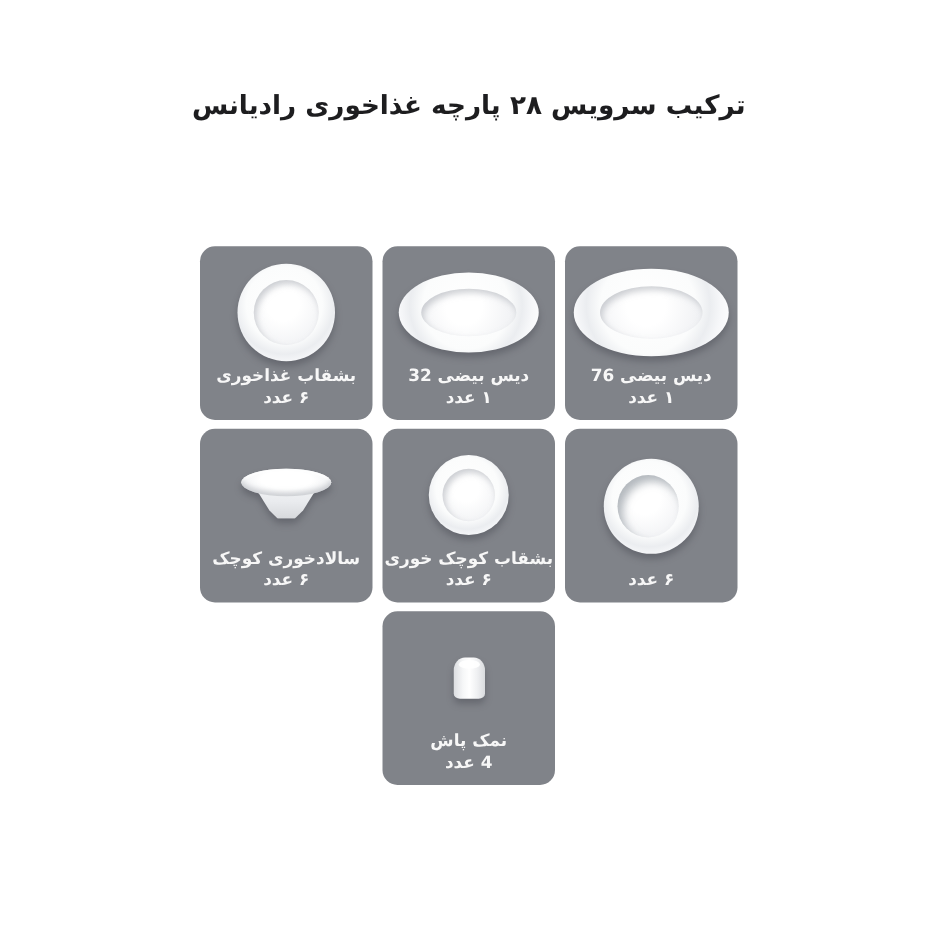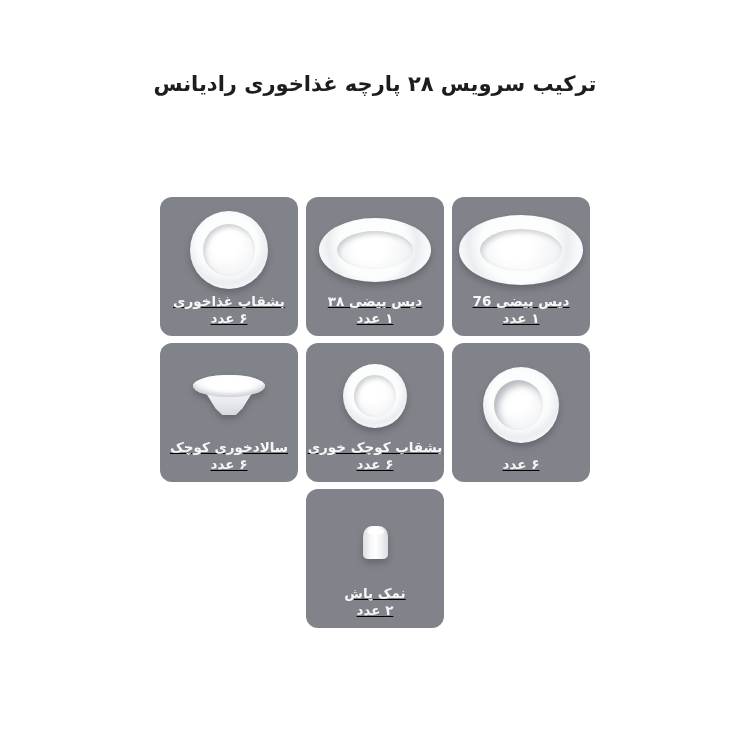--- a/index.html
+++ b/index.html
@@ -32,21 +32,21 @@
     color: var(--title-text);
     letter-spacing: 0;
   }
 
   .grid {
     position: absolute;
     left: 160px;
     top: 197px;
     width: 430px;
   }
-  .row { display: flex; gap: 8px; margin-bottom: 7px; text-decoration: underline; }
+  .row { display: flex; gap: 8px; margin-bottom: 7px; }
   .row.last { justify-content: center; }
 
   .card {
     width: 138px;
     height: 139px;
     background: var(--card);
     border-radius: 12px;
     display: flex;
     flex-direction: column;
     align-items: center;
@@ -161,21 +161,21 @@
         <div class="name" dir="rtl">بشقاب غذاخوری</div>
         <div class="qty" dir="rtl">۶ عدد</div>
       </div>
 
       <div class="card">
         <div class="dish-zone">
           <div class="dish oval oval-38">
               <div class="well"></div>
             </div>
         </div>
-        <div class="name" dir="rtl">دیس بیضی ۳۸</div>
+        <div class="name" dir="rtl">دیس بیضی 32</div>
         <div class="qty" dir="rtl">۱ عدد</div>
       </div>
 
       <div class="card">
         <div class="dish-zone">
           <div class="dish oval oval-42">
               <div class="well"></div>
             </div>
         </div>
         <div class="name" dir="rtl">دیس بیضی 76</div>
@@ -216,18 +216,18 @@
     </div>
 
     <div class="row last">
       <div class="card">
         <div class="dish-zone">
           <div class="dish salt-shaker">
               <div class="cap-highlight"></div>
             </div>
         </div>
         <div class="name" dir="rtl">نمک پاش</div>
-        <div class="qty" dir="rtl">۲ عدد</div>
+        <div class="qty" dir="rtl">4 عدد</div>
       </div>
     </div>
 
   </div>
 </div>
 
 </body></html>

